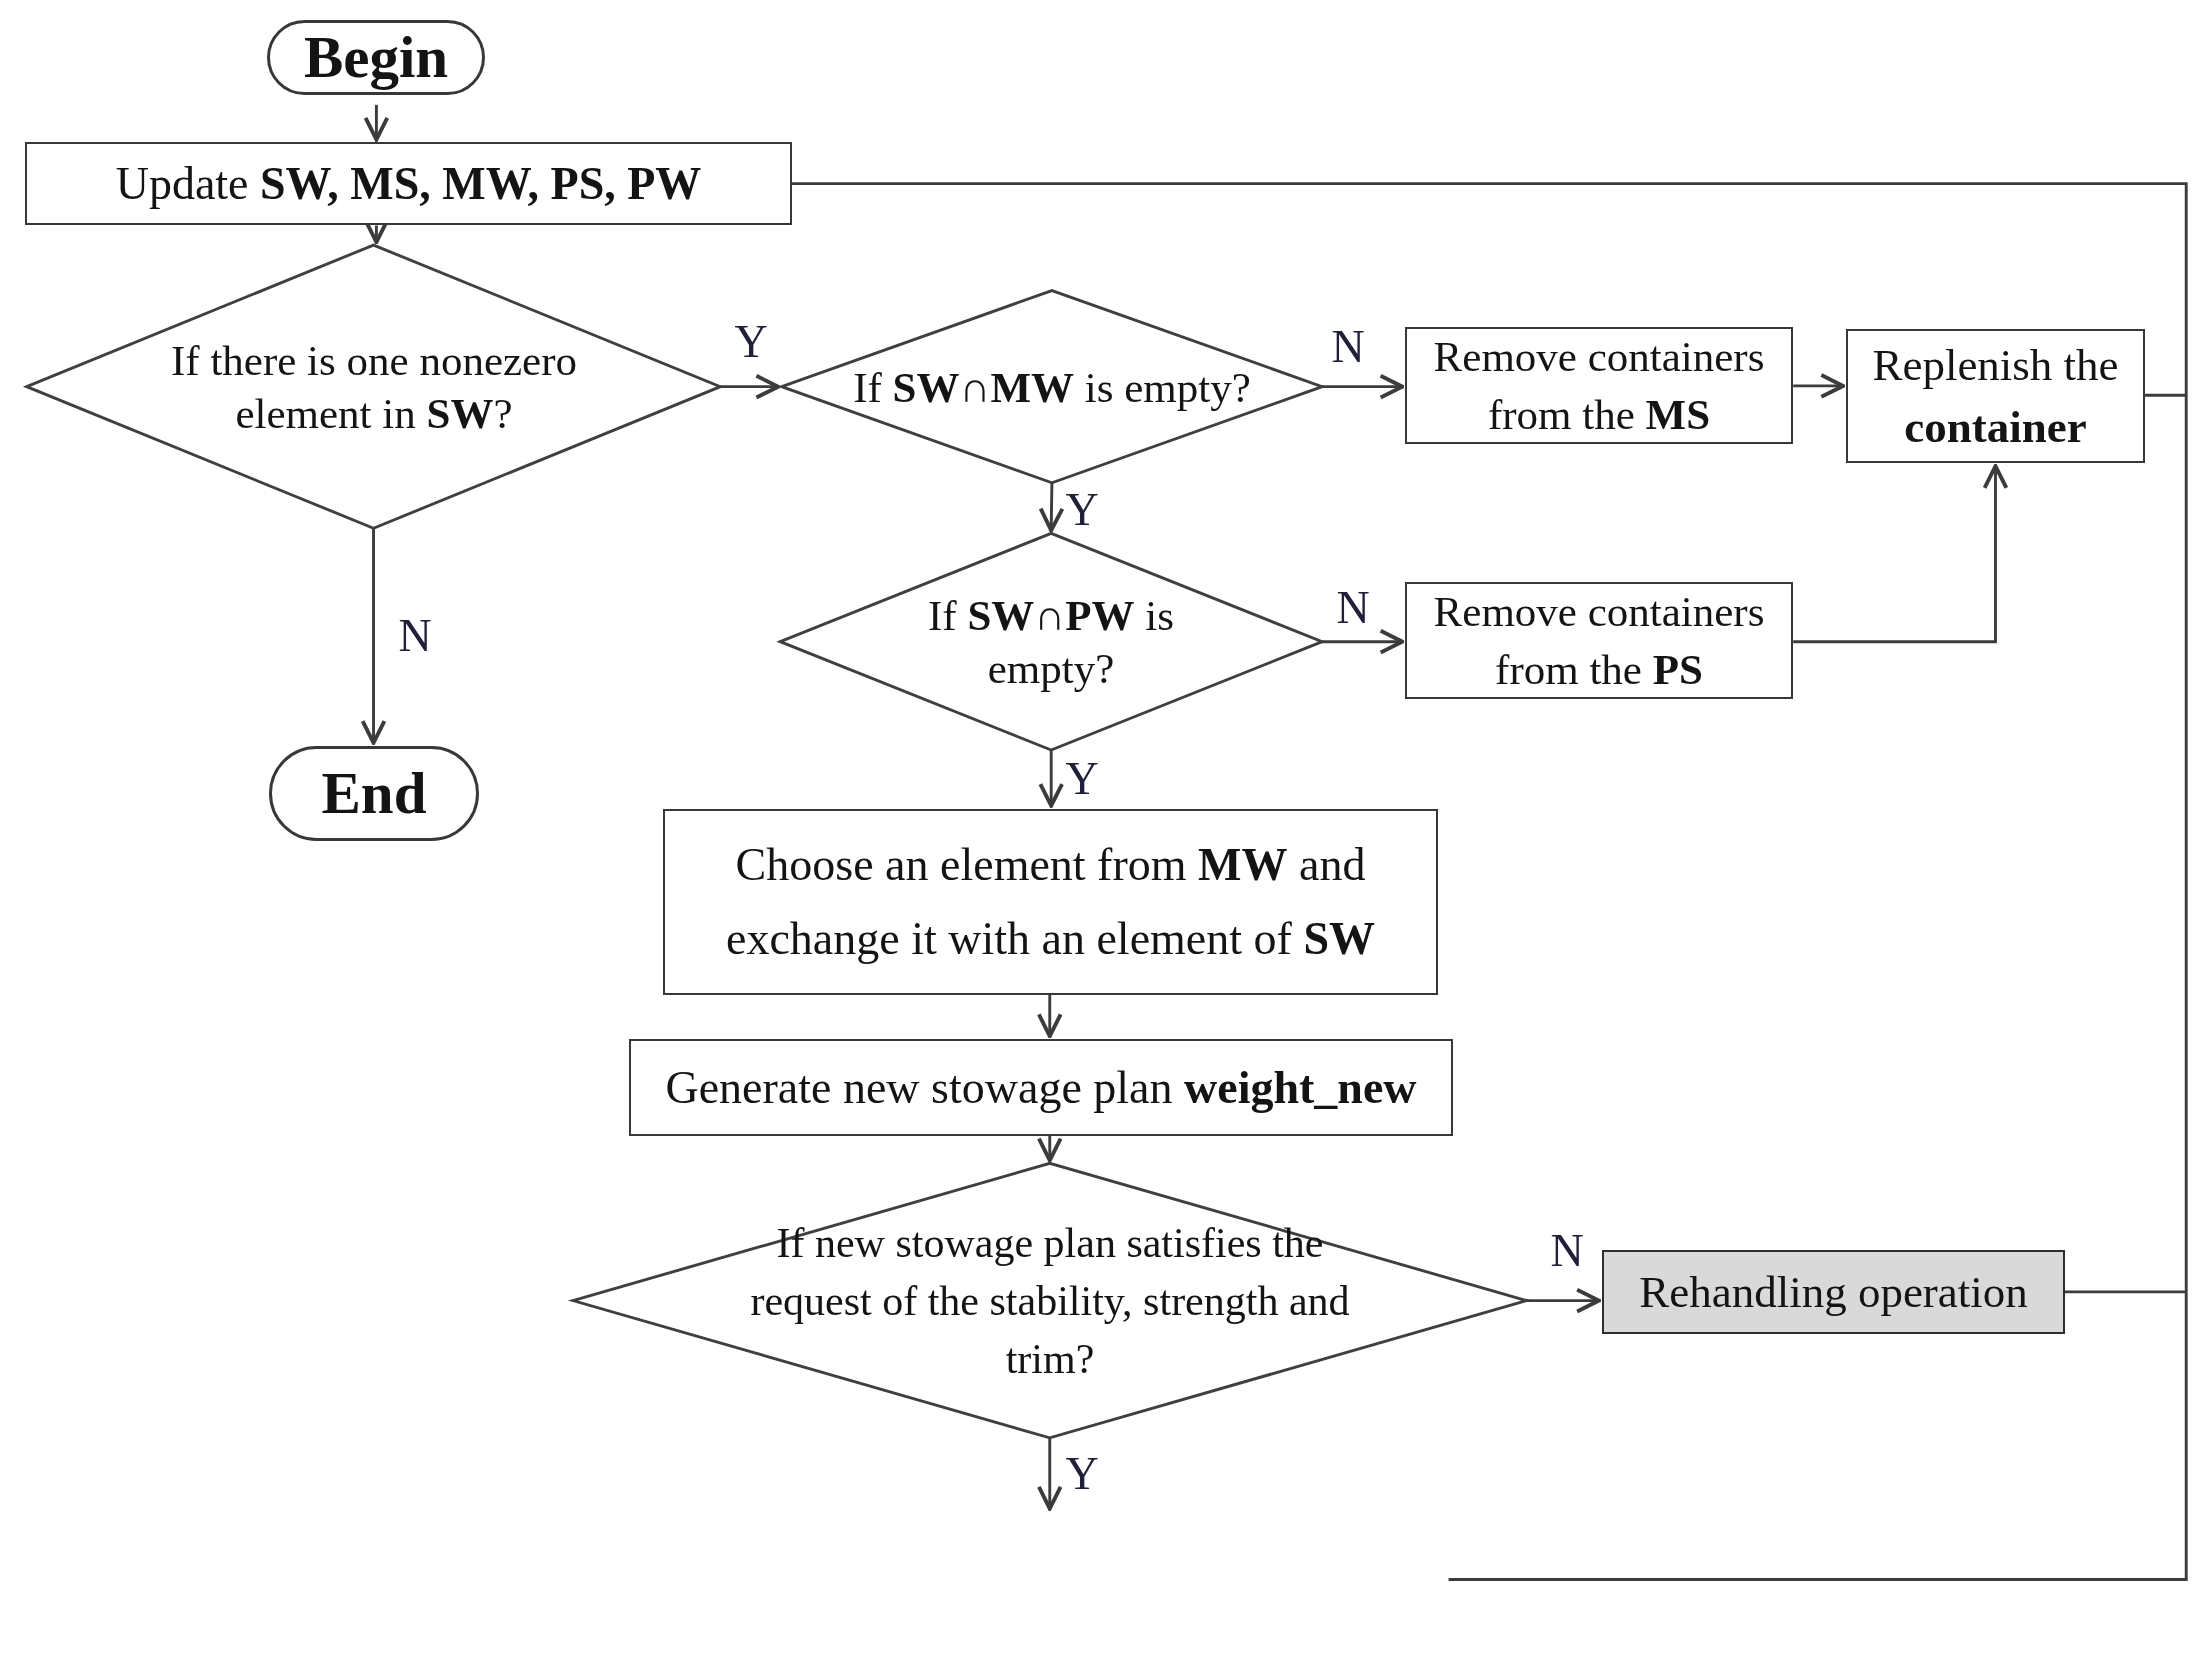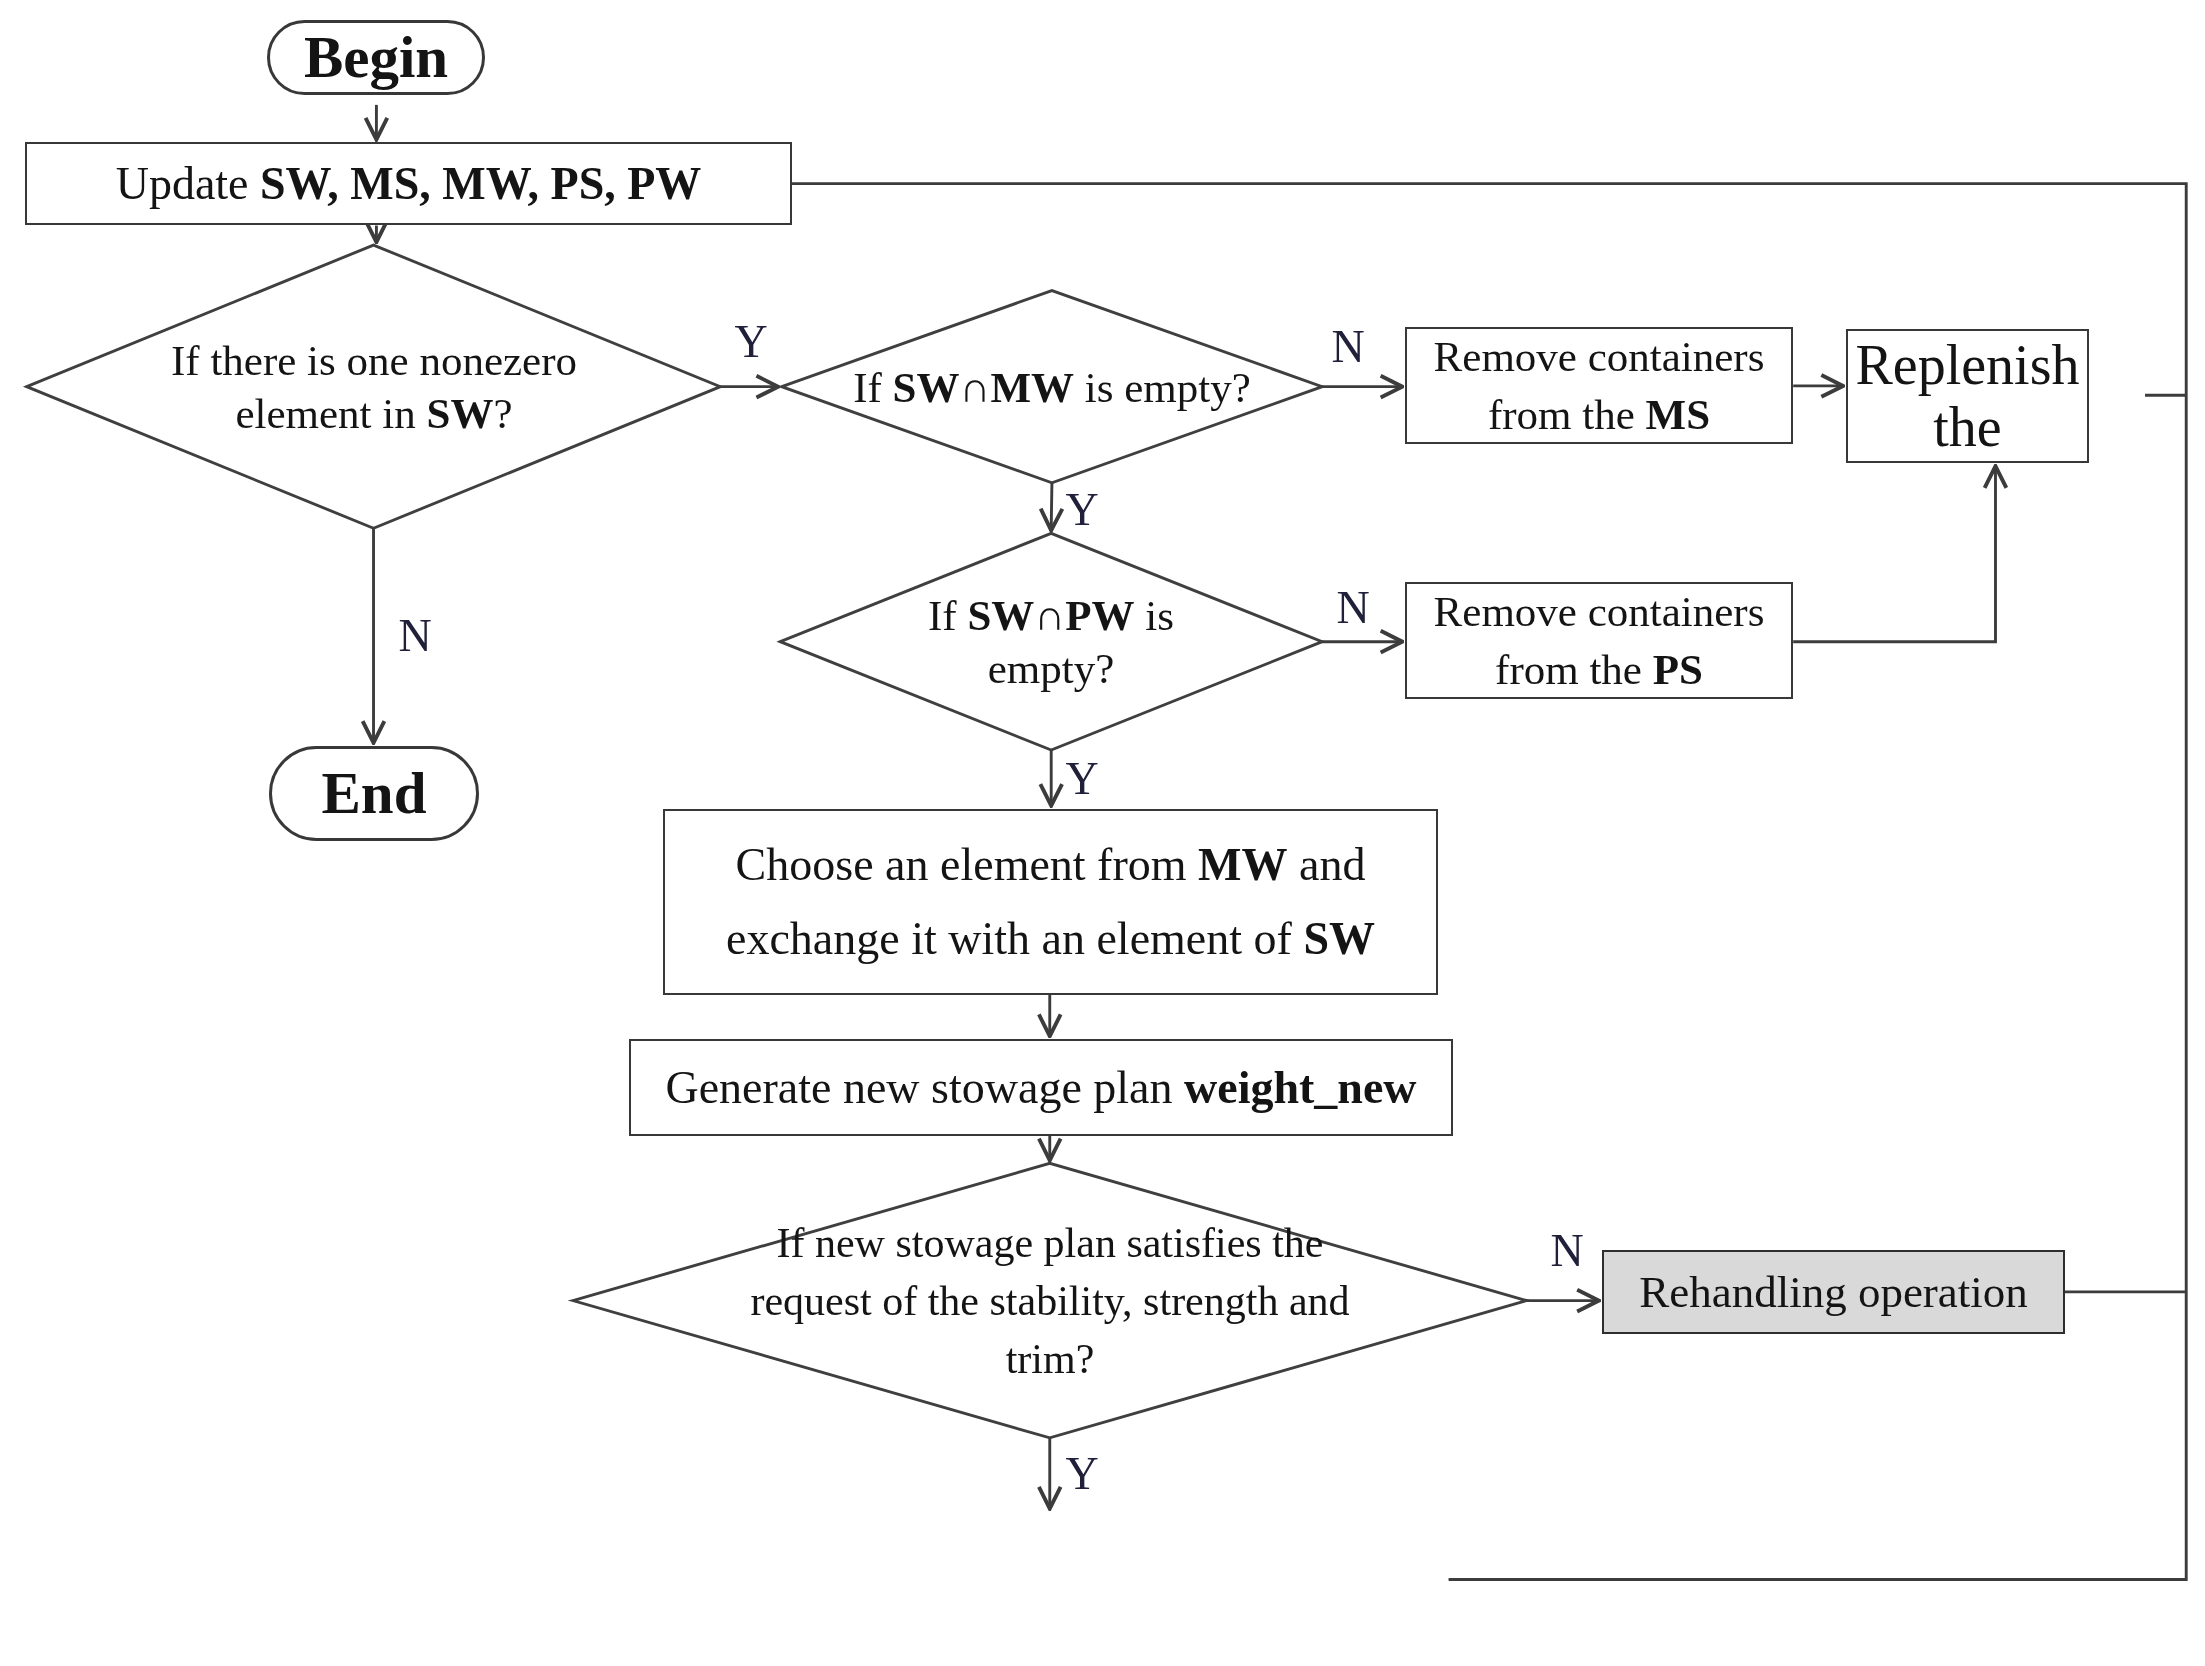--- a/index.html
+++ b/index.html
@@ -90,23 +90,24 @@
       </div>
     </div>
 
   <div class="node" style="left:1405px;top:327px;width:388px;height:117px;font-size:43px;line-height:58px;">
       <div>
         <div><span>Remove containers</span></div>
         <div><span>from the </span><span class="b">MS</span></div>
       </div>
     </div>
 
-  <div class="node" style="left:1846px;top:329px;width:243px;height:134px;font-size:56px;line-height:62px;">
+  <div class="node" style="left:1846px;top:329px;width:299px;height:134px;font-size:45px;line-height:62px;">
       <div>
         <div><span>Replenish the</span></div>
+        <div><span class="b">container</span></div>
       </div>
     </div>
 
   <div class="node" style="left:1405px;top:582px;width:388px;height:117px;font-size:43px;line-height:58px;">
       <div>
         <div><span>Remove containers</span></div>
         <div><span>from the </span><span class="b">PS</span></div>
       </div>
     </div>
 

